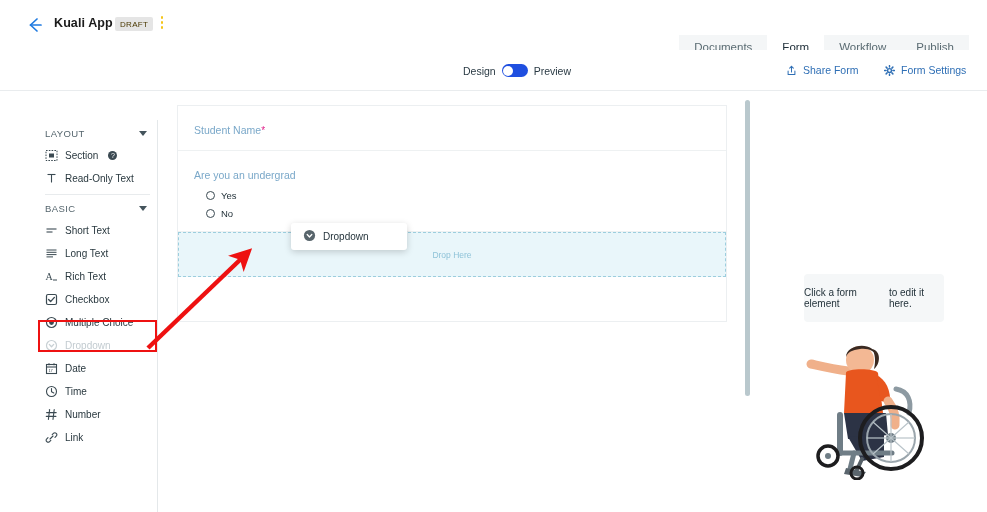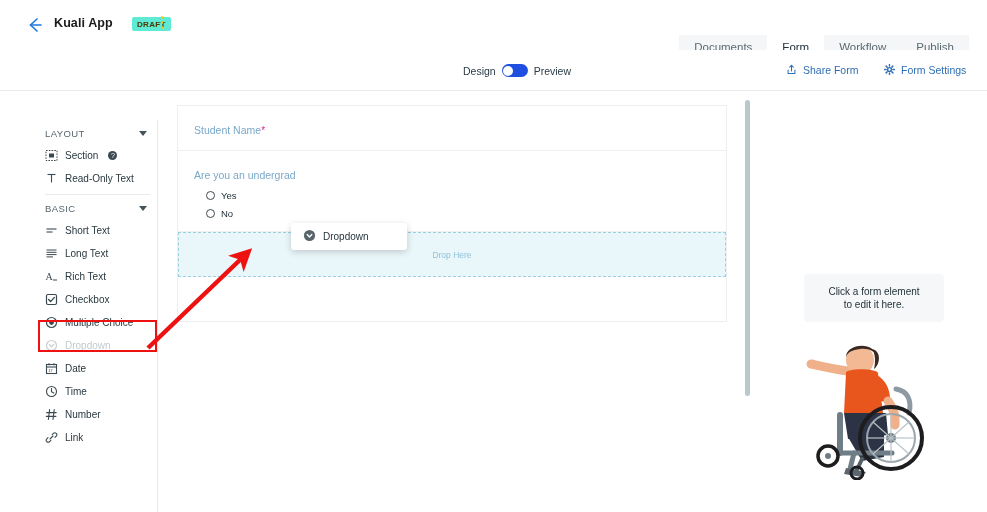--- a/index.html
+++ b/index.html
@@ -25,23 +25,23 @@
     width: 18px; height: 18px;
     color: #1f7ae0;
     cursor: pointer;
   }
   .app-title {
     position: absolute; left: 54px; top: 16px;
     font-size: 12.5px; font-weight: bold; color: #1b1b1b;
     letter-spacing: .1px;
   }
   .draft-badge {
-    position: absolute; left: 132px; top: 17px;
-    background: #5eead4; color: #4a3800;
-    font-size: 8px; font-weight: bold;
+    position: absolute; left: 115px; top: 17px;
+    background: #e5e5e5; color: #4a3800;
+    font-size: 8px; font-weight: normal;
     padding: 2.5px 5px; border-radius: 2px;
     letter-spacing: .3px;
   }
   .kebab {
     position: absolute; left: 157px; top: 16px;
     width: 10px; height: 16px; cursor: pointer;
   }
   .kebab i {
     display: block; width: 2.5px; height: 2.5px;
     background: #f5c518; border-radius: 50%;
@@ -79,21 +79,21 @@
     background: #1f4fe0; border-radius: 7px;
     cursor: pointer;
   }
   .toggle-knob {
     position: absolute; left: 1.5px; top: 1.5px;
     width: 10px; height: 10px;
     background: #ffffff; border-radius: 50%;
   }
   .tool-btn {
     position: absolute; top: 14px;
-    display: flex; align-items: flex-start; gap: 6px;
+    display: flex; align-items: center; gap: 6px;
     font-size: 10.5px; color: #2f6fb5;
     cursor: pointer;
   }
   #share-form { left: 786px; }
   #form-settings { left: 884px; }
   .tool-btn .ico { display: block; width: 11px; height: 11px; }
   
   .palette {
     position: absolute; left: 38px; top: 92px;
     width: 120px; height: 420px;
@@ -201,21 +201,21 @@
   .rightpanel {
     position: absolute; left: 760px; top: 92px;
     width: 227px; height: 420px;
     background: #ffffff;
   }
   .hint-card {
     position: absolute; left: 44px; top: 182px;
     width: 140px; height: 48px;
     background: #f5f7f8;
     border-radius: 4px;
-    display: flex; flex-direction: column;
+    display: flex; flex-direction: row;
     align-items: center; justify-content: center;
     gap: 2px;
   }
   .hint-line { font-size: 10px; color: #24333b; }
   .illus {
     position: absolute; left: 28px; top: 243px;
     width: 150px; height: 145px;
   }
   
   .anno-box {

